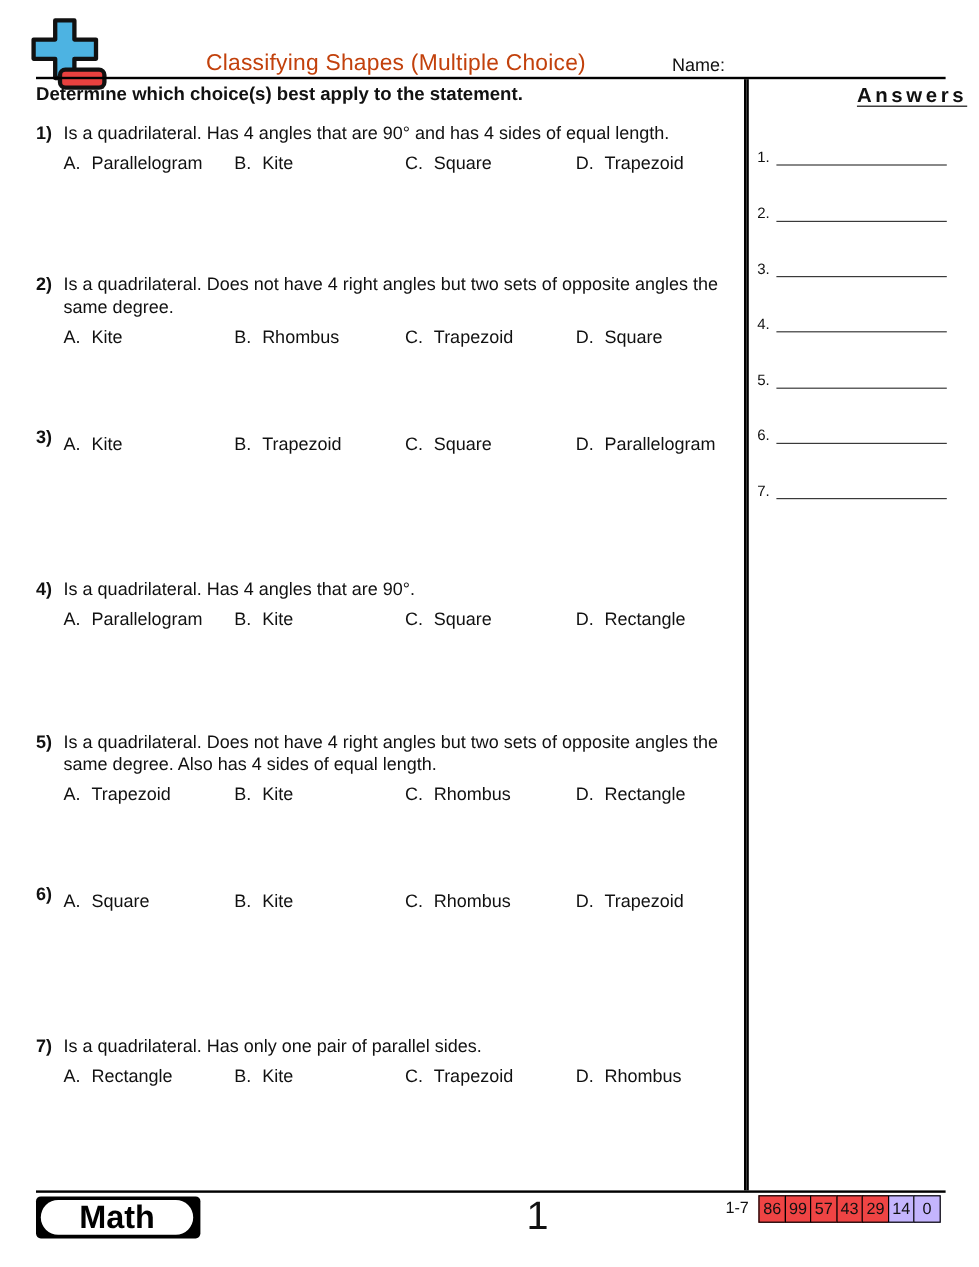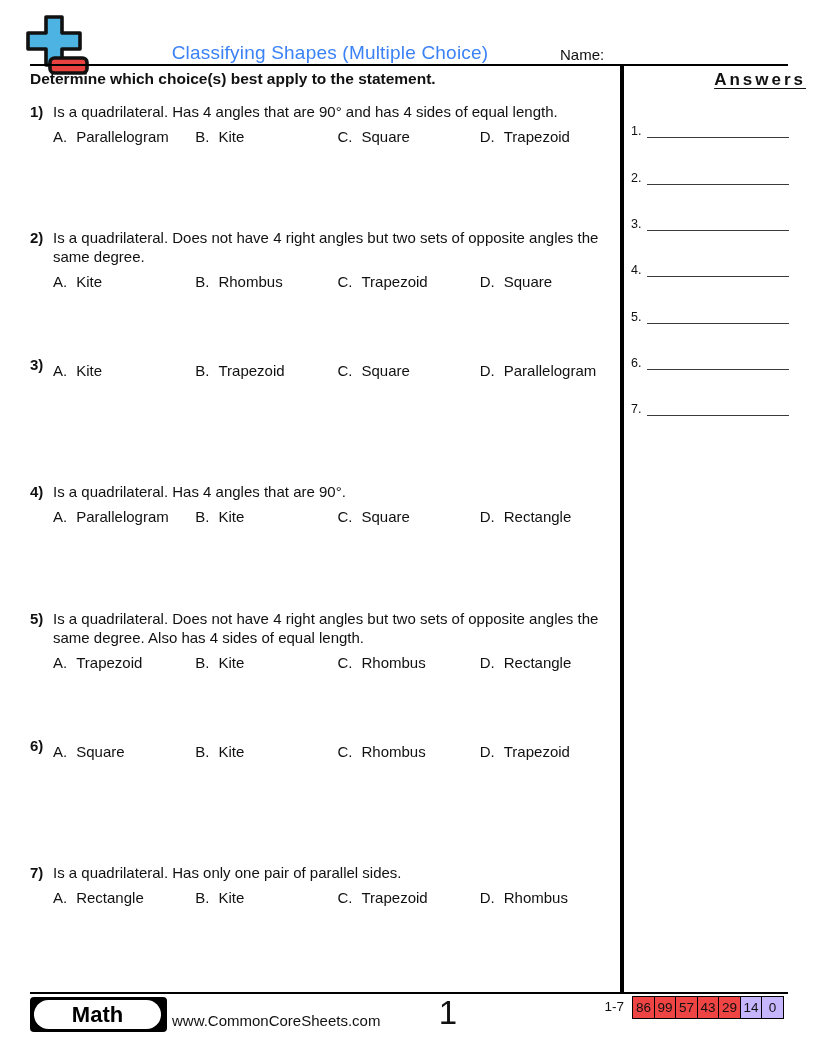--- a/index.html
+++ b/index.html
@@ -5,21 +5,21 @@
   * { margin:0; padding:0; box-sizing:border-box; }
   body { background:#e8e8e8; font-family:"Liberation Sans", sans-serif; }
   .page {
     position:relative; width:816px; height:1056px; margin:0 auto;
     background:#ffffff; color:#111; overflow:hidden;
   }
   
   .logo { position:absolute; left:22px; top:14px; width:68px; height:64px; }
   .title {
     position:absolute; left:0; top:42px; width:660px; text-align:center;
-    font-size:19px; letter-spacing:.2px; color:#3b82f6;
+    font-size:19px; letter-spacing:.2px; color:#c2410c;
   }
   .name-label { position:absolute; left:560px; top:46px; font-size:15px; }
   .hline { position:absolute; border-top:2px solid #000; }
   .header-line { left:30px; width:758px; top:64px; }
   .footer-line { left:30px; width:758px; top:992px; }
   .vdouble {
     position:absolute; left:620px; top:66px; height:926px; width:2px;
     border-left:2px solid #000; border-right:2px solid #000;
   }
   .instruction { position:absolute; left:30px; top:70px; font-size:15.5px; font-weight:bold; }
@@ -45,21 +45,21 @@
   }
   .ans-slot .num { margin-right:6px; }
   .ans-slot .line { flex:1; border-bottom:1.6px solid #3a3a3a; height:100%; }
 
   
   .math-badge { position:absolute; left:30px; top:997px; width:137px; height:35px; background:#000; border-radius:4px; }
   .math-badge .pill {
     position:absolute; left:4px; right:6px; top:3px; bottom:3px;
     background:#fff; border-radius:16px;
     display:flex; align-items:center; justify-content:center;
-    font-size:22px; font-weight:bold; color:#000;
+    font-size:27px; font-weight:bold; color:#000;
   }
   .website { position:absolute; left:172px; top:1012px; font-size:15px; }
   .page-number { position:absolute; left:80px; right:0; top:994px; text-align:center; font-size:33px; }
   .score-range { position:absolute; left:592px; top:999px; width:32px; text-align:right; font-size:13.5px; }
   .score-grid { position:absolute; left:632px; top:996px; display:flex; }
   .score-cell {
     width:23px; height:23px; margin-left:-1.5px; border:1.5px solid #000;
     display:flex; align-items:center; justify-content:center;
     font-size:13.5px; background:#ef4444;
   }
@@ -284,21 +284,20 @@
   </div>
   <div class="ans-slot" style="top:398px">
     <span class="num">7.</span>
     <span class="line"></span>
   </div>
 
   <div class="hline footer-line"></div>
   <div class="math-badge">
     <div class="pill">Math</div>
   </div>
-  <div class="website">www.CommonCoreSheets.com</div>
   <div class="page-number">1</div>
   <div class="score-range">1-7</div>
   <div class="score-grid">
     <div class="score-cell">86</div>
     <div class="score-cell">99</div>
     <div class="score-cell">57</div>
     <div class="score-cell">43</div>
     <div class="score-cell">29</div>
     <div class="score-cell hl">14</div>
     <div class="score-cell hl">0</div>

